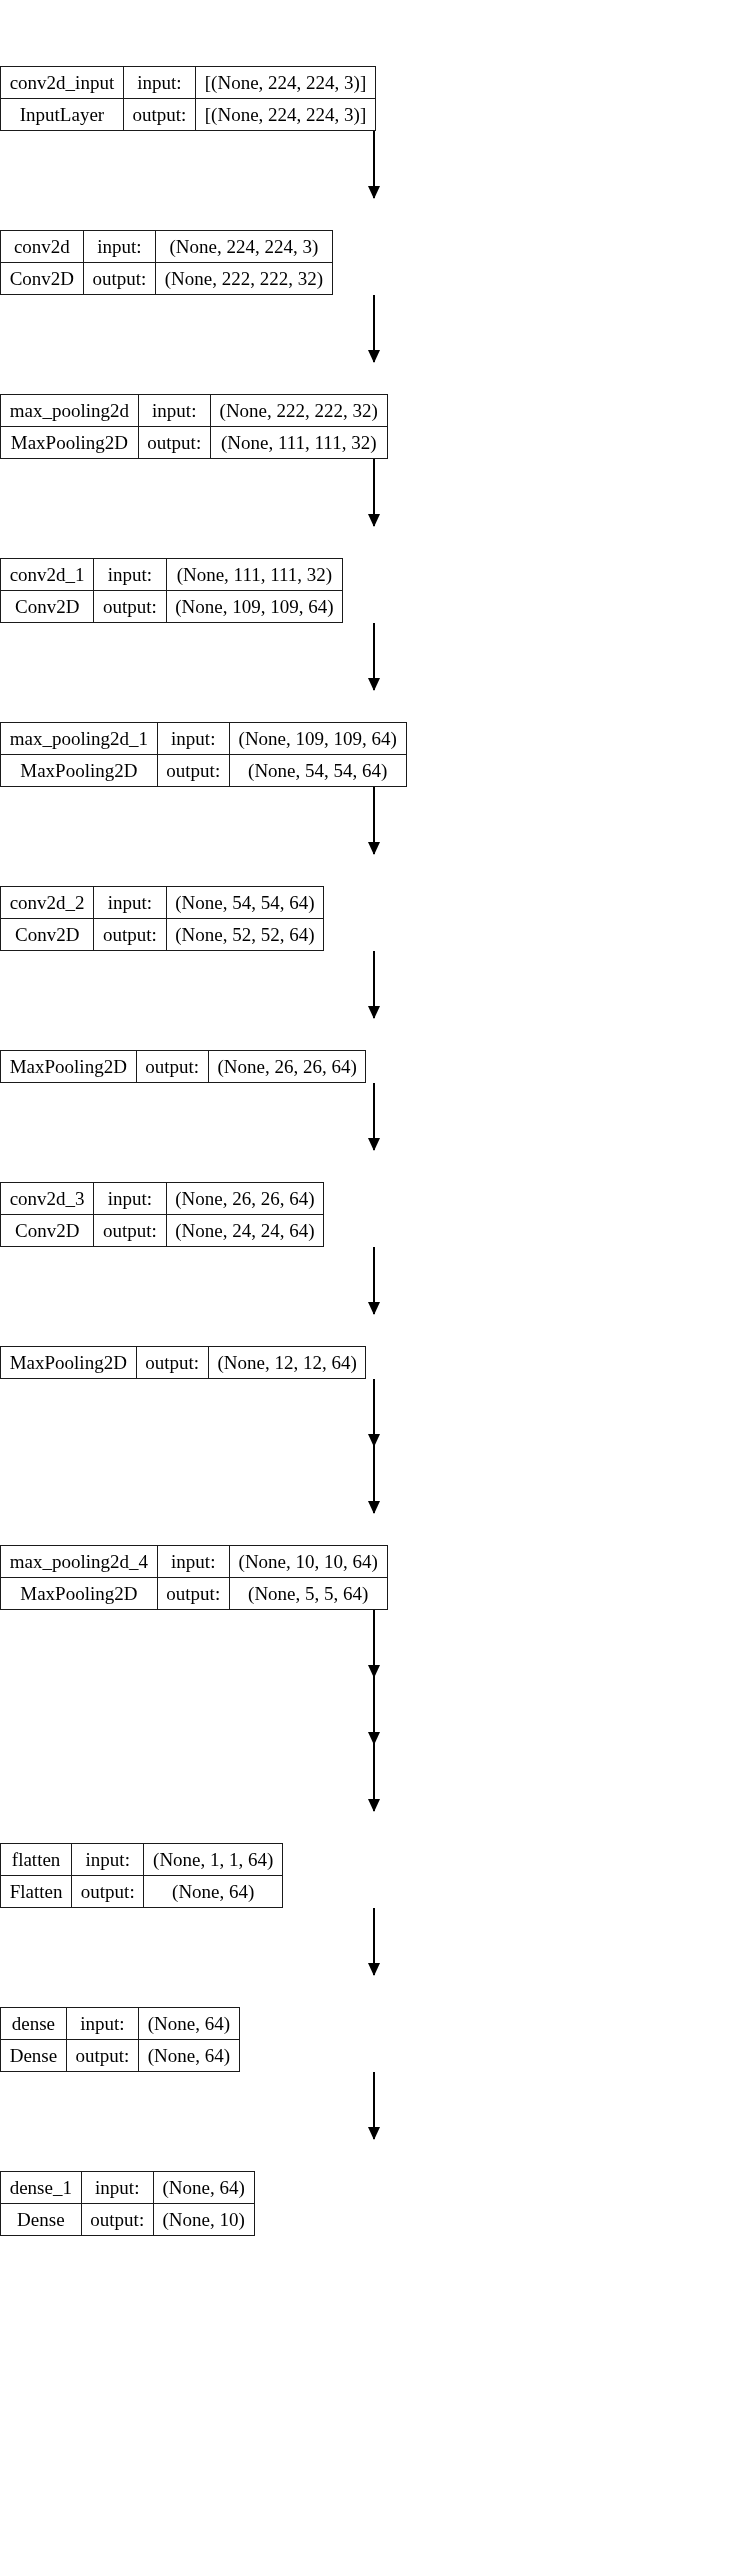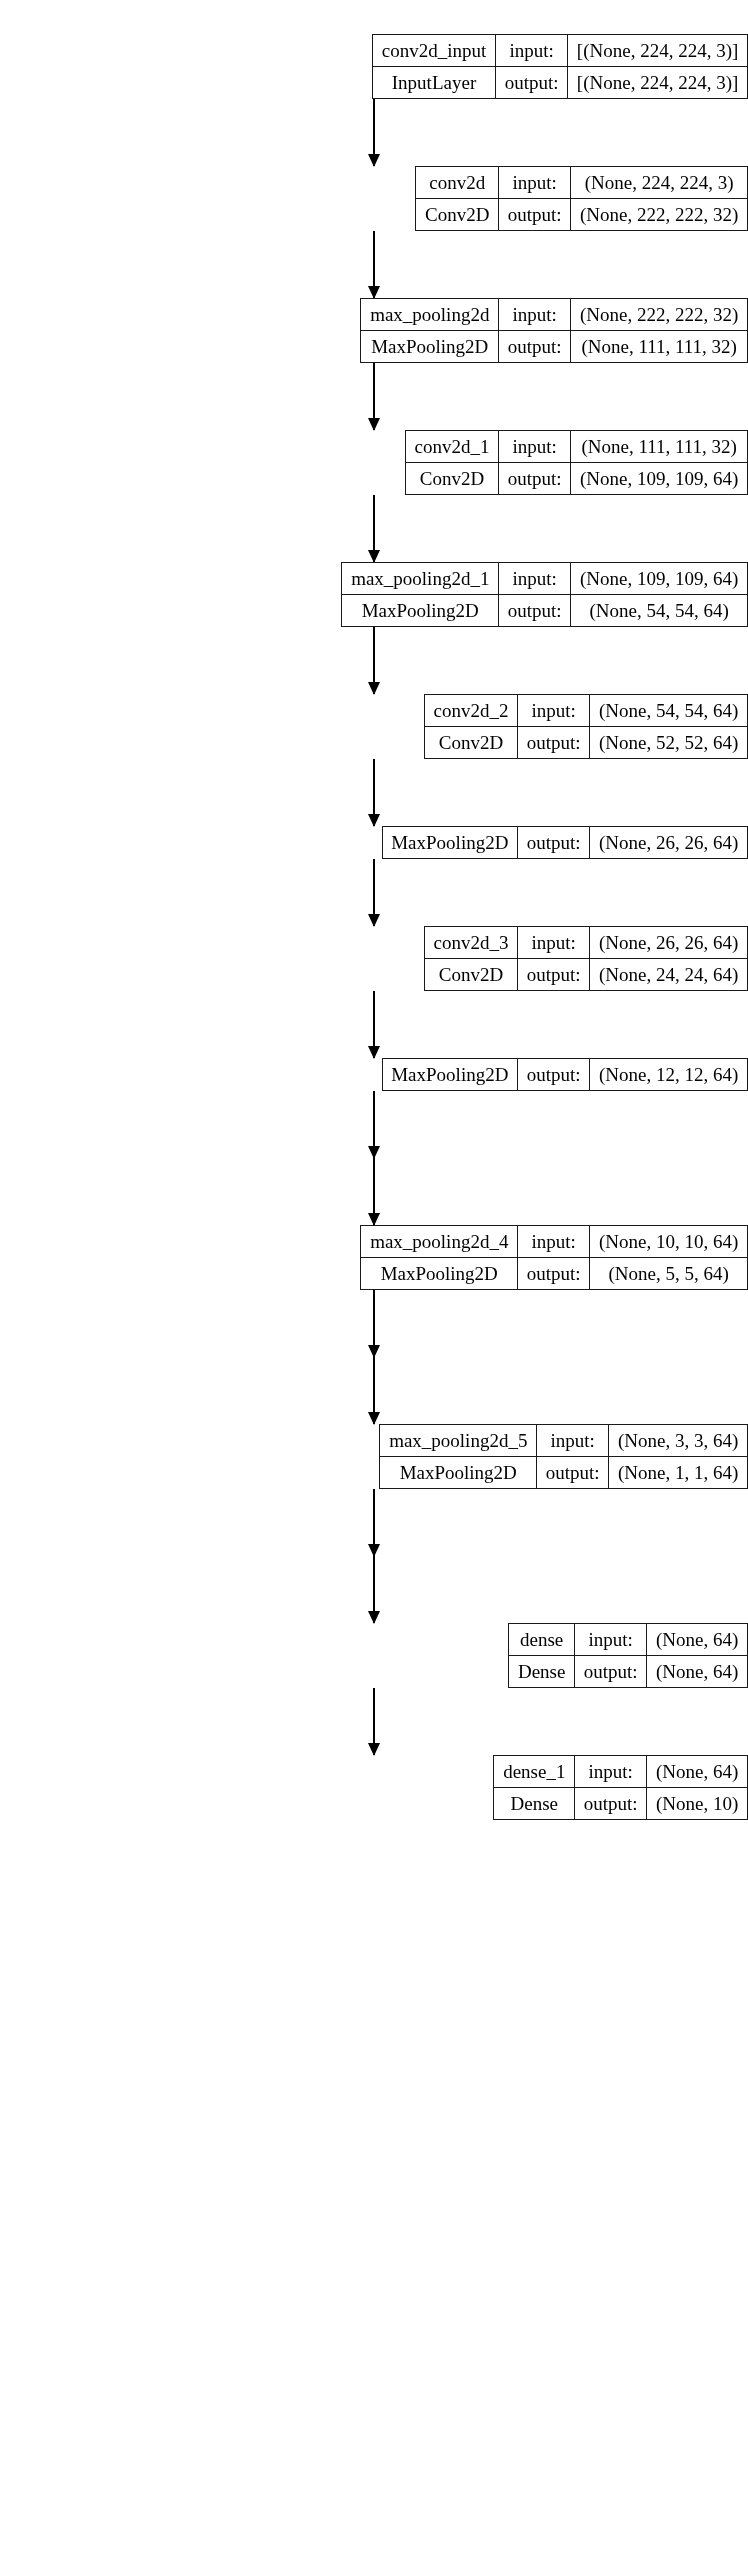--- a/index.html
+++ b/index.html
@@ -19,21 +19,22 @@
     position: relative;
     width: 748px;
     height: 2576px;
   }
 
   
   .node-row {
     position: relative;
     width: 100%;
     display: flex;
-    justify-content: flex-end;
+    justify-content: flex-start;
+    margin-top: 32px;
   }
 
   .node {
     border: 1.2px solid #1a1a1a;
     border-collapse: collapse;
     background: #ffffff;
     box-shadow: 0 0 0 0 transparent;
     display: table;
     table-layout: fixed;
   }
@@ -272,37 +273,37 @@
     <div class="arrow">
       <div class="arrow-inner" style="height: 67px;">
         <div class="arrow-head"></div>
       </div>
     </div>
     <div class="arrow">
       <div class="arrow-inner" style="height: 67px;">
         <div class="arrow-head"></div>
       </div>
     </div>
-    <div class="node-row">
-      <div class="node">
-        <div class="trow">
-          <div class="cell c-name">max_pooling2d_5</div>
-          <div class="cell c-io">input:</div>
-          <div class="cell c-shape">(None, 3, 3, 64)</div>
-        </div>
-        <div class="trow">
-          <div class="cell c-name">MaxPooling2D</div>
-          <div class="cell c-io">output:</div>
+    <div class="arrow">
+      <div class="arrow-inner" style="height: 67px;">
+        <div class="arrow-head"></div>
+      </div>
+    </div>
+    <div class="node-row">
+      <div class="node">
+        <div class="trow">
+          <div class="cell c-name">flatten</div>
+          <div class="cell c-io">input:</div>
           <div class="cell c-shape">(None, 1, 1, 64)</div>
         </div>
-      </div>
-    </div>
-    <div class="arrow">
-      <div class="arrow-inner" style="height: 67px;">
-        <div class="arrow-head"></div>
+        <div class="trow">
+          <div class="cell c-name">Flatten</div>
+          <div class="cell c-io">output:</div>
+          <div class="cell c-shape">(None, 64)</div>
+        </div>
       </div>
     </div>
     <div class="arrow">
       <div class="arrow-inner" style="height: 67px;">
         <div class="arrow-head"></div>
       </div>
     </div>
     <div class="node-row">
       <div class="node">
         <div class="trow">

